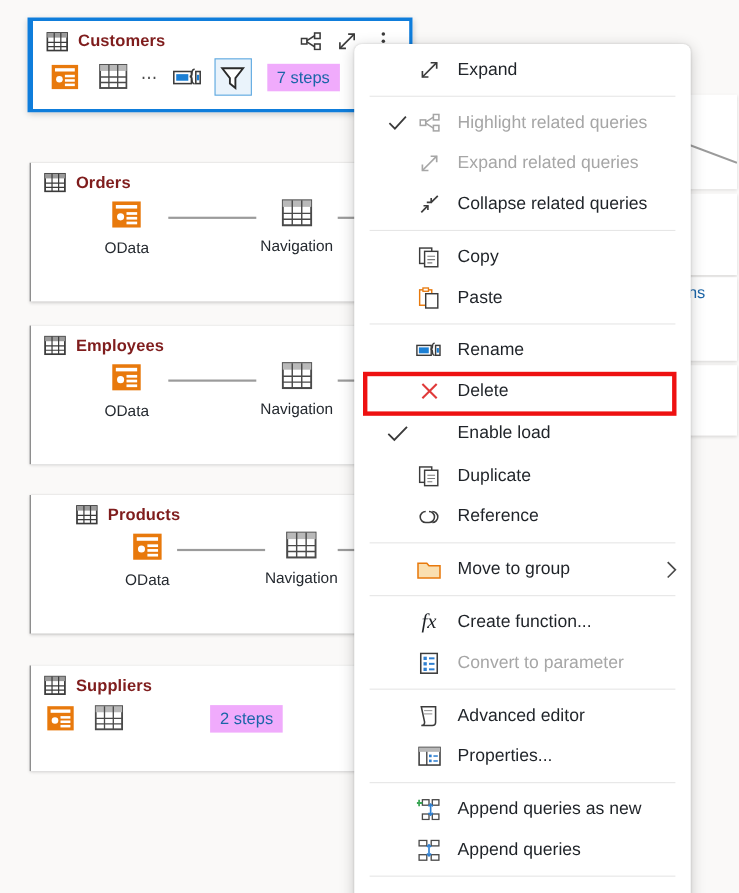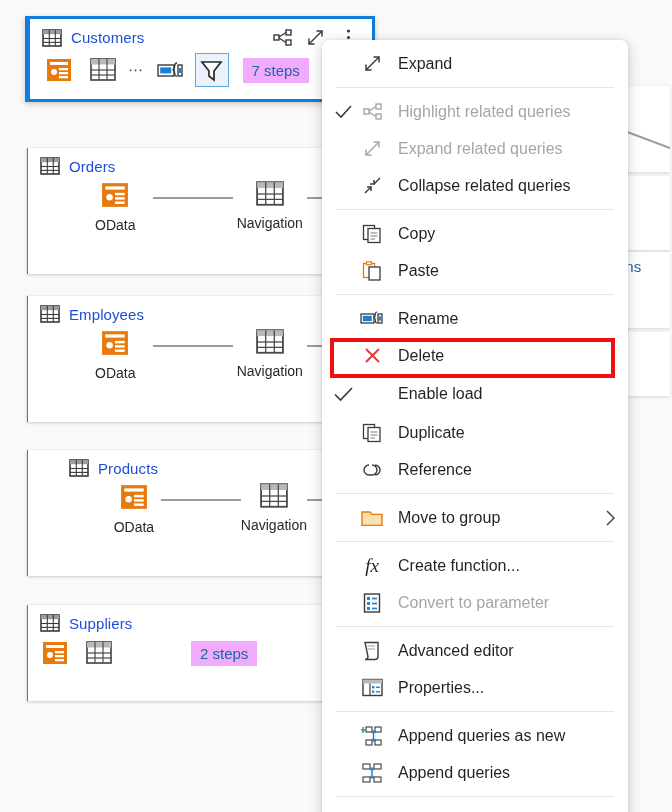--- a/index.html
+++ b/index.html
@@ -24,21 +24,21 @@
   .card.selected {
     border: 3px solid #0f7ddb;
     border-left: 5px solid #0f7ddb;
     box-shadow: 0 2px 6px rgba(0,0,0,.20);
   }
   .card-header {
     display: flex; align-items: center; gap: 9px;
     padding: 9px 12px 2px 12px;
   }
   .card-title {
-    font-size: 15px; font-weight: normal; color: #1d4ed8;
+    font-size: 15px; font-weight: bold; color: #7f1d1d;
     letter-spacing: .1px; white-space: nowrap;
   }
   .hdr-actions {
     margin-left: auto; display: flex; align-items: center; gap: 14px;
     padding-right: 2px;
   }
   .hdr-btn { width: 19px; height: 19px; display: flex; align-items: center; justify-content: center; cursor: pointer; }
 
   
   .toolrow { display: flex; align-items: center; gap: 0; padding: 4px 10px 10px 14px; }
@@ -60,21 +60,21 @@
   .ctx-menu {
     position: absolute;
     background: #ffffff;
     border-radius: 7px;
     box-shadow: 0 3px 14px rgba(0,0,0,.20), 0 0 2px rgba(0,0,0,.16);
     padding: 5px 0 7px 0;
     width: 306px;
   }
   .ctx-item {
     display: flex; align-items: center;
-    height: 37px; padding: 0 12px 0 8px;
+    height: 37px; padding: 0 12px 0 26px;
     cursor: pointer; position: relative;
   }
   .ctx-check { width: 26px; flex: 0 0 26px; display: flex; align-items: center; justify-content: center; }
   .ctx-icon  { width: 32px; flex: 0 0 32px; display: flex; align-items: center; justify-content: center; }
   .ctx-label { font-size: 16px; color: #1f2328; padding-left: 10px; white-space: nowrap; }
   .ctx-item.disabled .ctx-label { color: #a6a6a6; }
   .ctx-sub { margin-left: auto; color: #4a4a4a; display: flex; align-items: center; }
   .ctx-sep { height: 1px; background: #e6e6e6; margin: 5px 14px 5px 14px; }
   .highlight-box {
     position: absolute;

